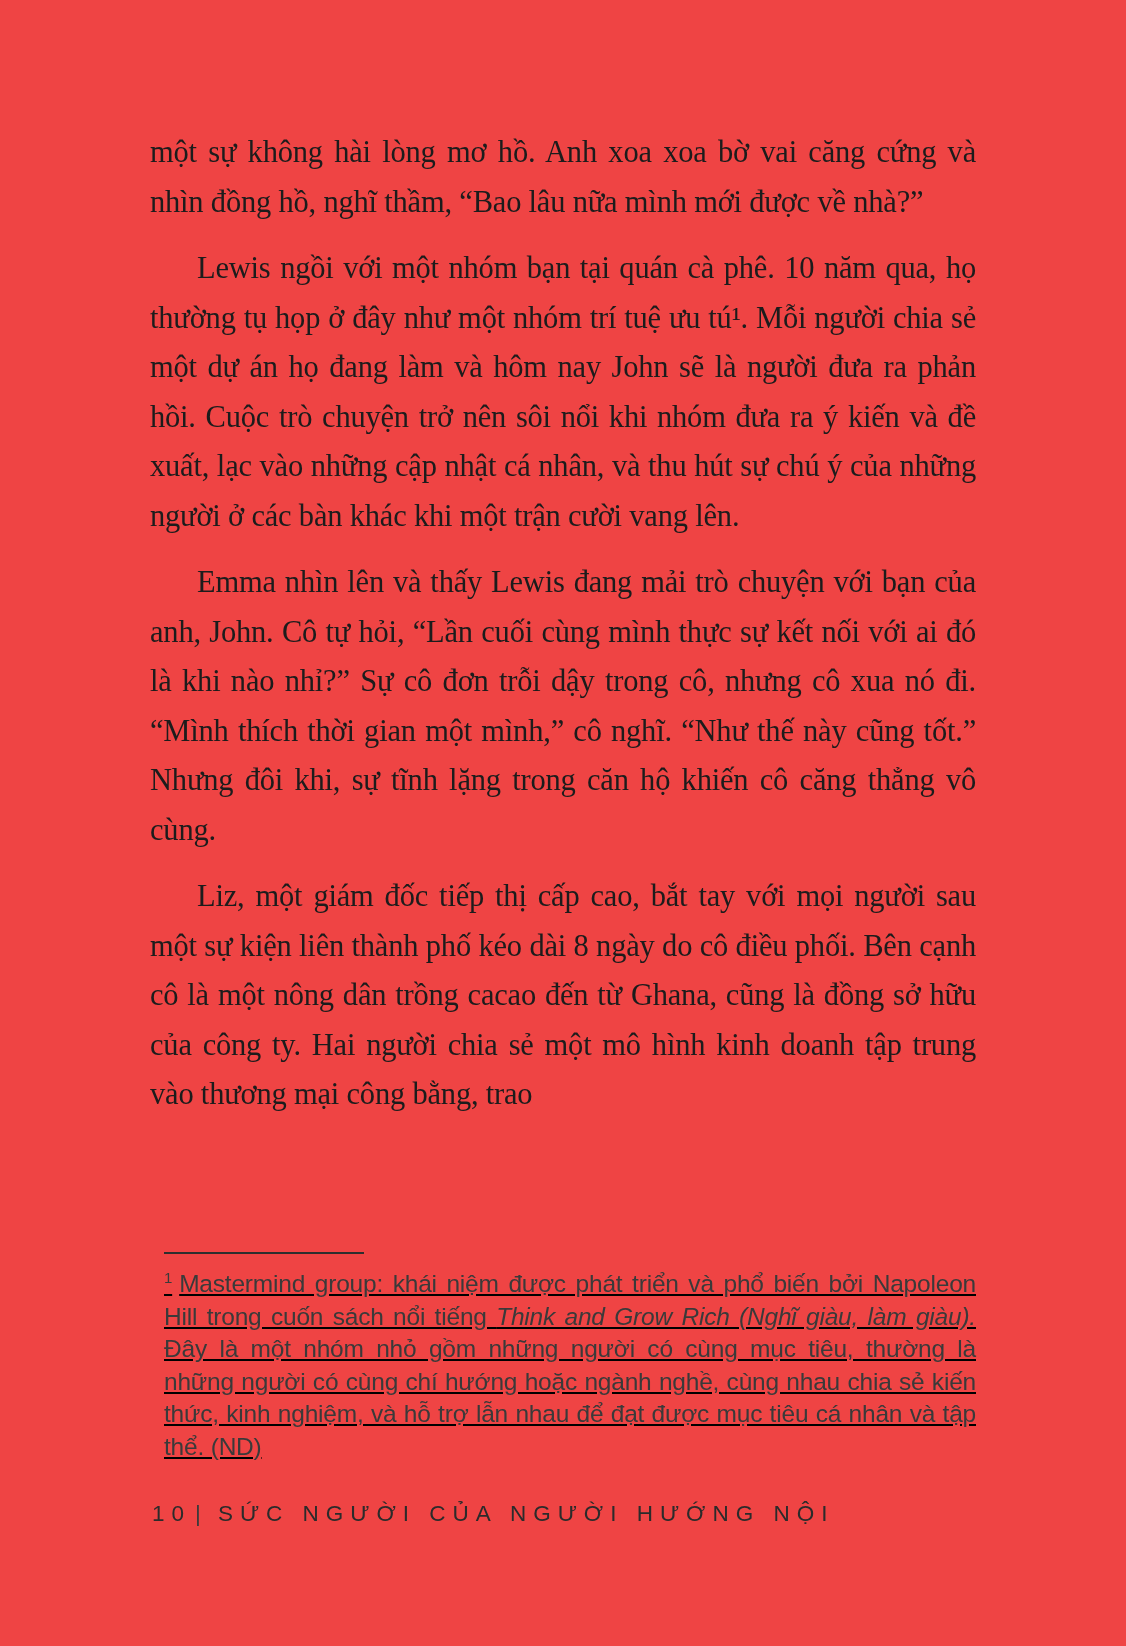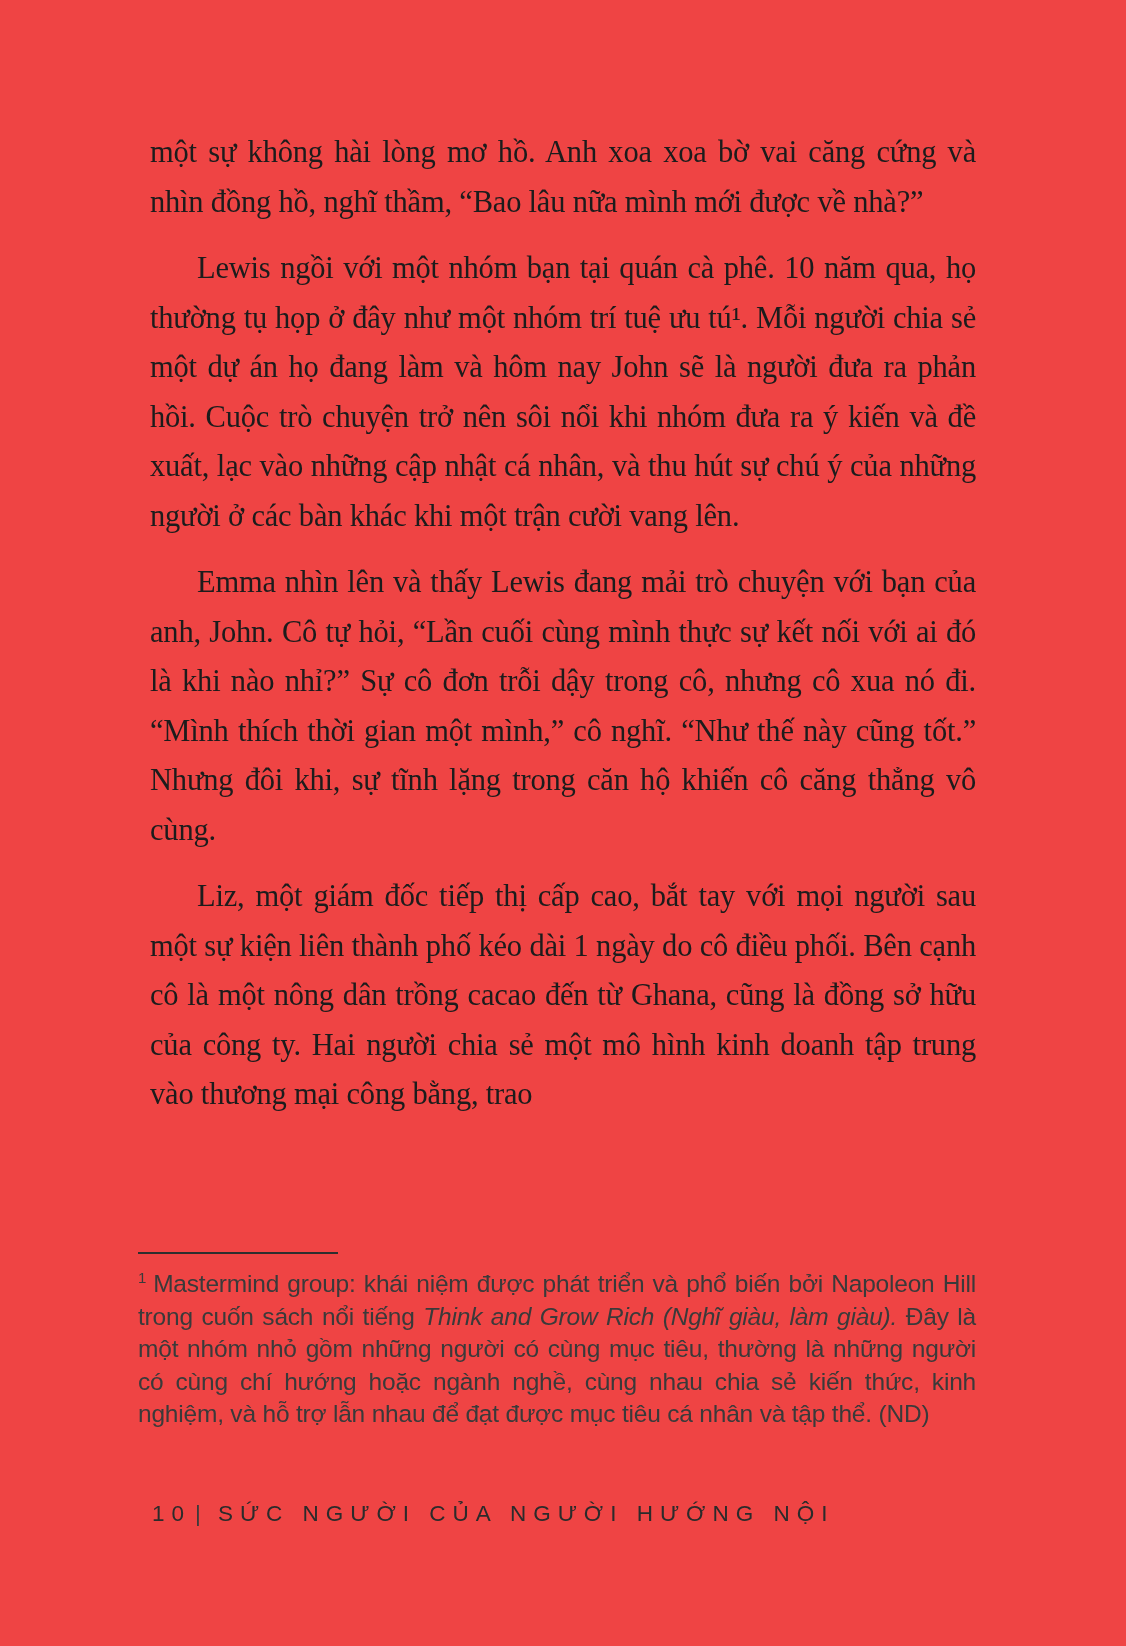--- a/index.html
+++ b/index.html
@@ -28,23 +28,24 @@
     line-height: 49.5px;
     letter-spacing: -0.2px;
     color: #1c1c1c;
     text-align: justify;
   }
   .body-text p.indent {
     text-indent: 47px;
   }
   .footnote-block {
     position: absolute;
-    left: 138px;
+    left: 164px;
     right: 150px;
     top: 1252px;
+    text-decoration: underline;
   }
   .fn-rule {
     width: 200px;
     height: 0;
     border-top: 2px solid #2e2e2e;
     margin-bottom: 14px;
   }
   .footnote {
     font-family: "Liberation Sans", sans-serif;
     font-size: 24.5px;
@@ -82,21 +83,21 @@
 </style>
 </head>
 <body>
 
 <div class="page">
 
   <div class="body-text">
     <p>một sự không hài lòng mơ hồ. Anh xoa xoa bờ vai căng cứng và nhìn đồng hồ, nghĩ thầm, “Bao lâu nữa mình mới được về nhà?”</p>
     <p class="indent">Lewis ngồi với một nhóm bạn tại quán cà phê. 10 năm qua, họ thường tụ họp ở đây như một nhóm trí tuệ ưu tú¹. Mỗi người chia sẻ một dự án họ đang làm và hôm nay John sẽ là người đưa ra phản hồi. Cuộc trò chuyện trở nên sôi nổi khi nhóm đưa ra ý kiến và đề xuất, lạc vào những cập nhật cá nhân, và thu hút sự chú ý của những người ở các bàn khác khi một trận cười vang lên.</p>
     <p class="indent">Emma nhìn lên và thấy Lewis đang mải trò chuyện với bạn của anh, John. Cô tự hỏi, “Lần cuối cùng mình thực sự kết nối với ai đó là khi nào nhỉ?” Sự cô đơn trỗi dậy trong cô, nhưng cô xua nó đi. “Mình thích thời gian một mình,” cô nghĩ. “Như thế này cũng tốt.” Nhưng đôi khi, sự tĩnh lặng trong căn hộ khiến cô căng thẳng vô cùng.</p>
-    <p class="indent">Liz, một giám đốc tiếp thị cấp cao, bắt tay với mọi người sau một sự kiện liên thành phố kéo dài 1 ngày do cô điều phối. Bên cạnh cô là một nông dân trồng cacao đến từ Ghana, cũng là đồng sở hữu của công ty. Hai người chia sẻ một mô hình kinh doanh tập trung vào thương mại công bằng, trao</p>
+    <p class="indent">Liz, một giám đốc tiếp thị cấp cao, bắt tay với mọi người sau một sự kiện liên thành phố kéo dài 8 ngày do cô điều phối. Bên cạnh cô là một nông dân trồng cacao đến từ Ghana, cũng là đồng sở hữu của công ty. Hai người chia sẻ một mô hình kinh doanh tập trung vào thương mại công bằng, trao</p>
   </div>
 
   <div class="footnote-block">
     <div class="fn-rule"></div>
     <div class="footnote">
       <sup>1</sup><span>Mastermind group: khái niệm được phát triển và phổ biến bởi Napoleon Hill trong cuốn sách nổi tiếng </span><i>Think and Grow Rich (Nghĩ giàu, làm giàu).</i><span> Đây là một nhóm nhỏ gồm những người có cùng mục tiêu, thường là những người có cùng chí hướng hoặc ngành nghề, cùng nhau chia sẻ kiến thức, kinh nghiệm, và hỗ trợ lẫn nhau để đạt được mục tiêu cá nhân và tập thể. (ND)</span>
     </div>
   </div>
 
   <div class="page-footer">

